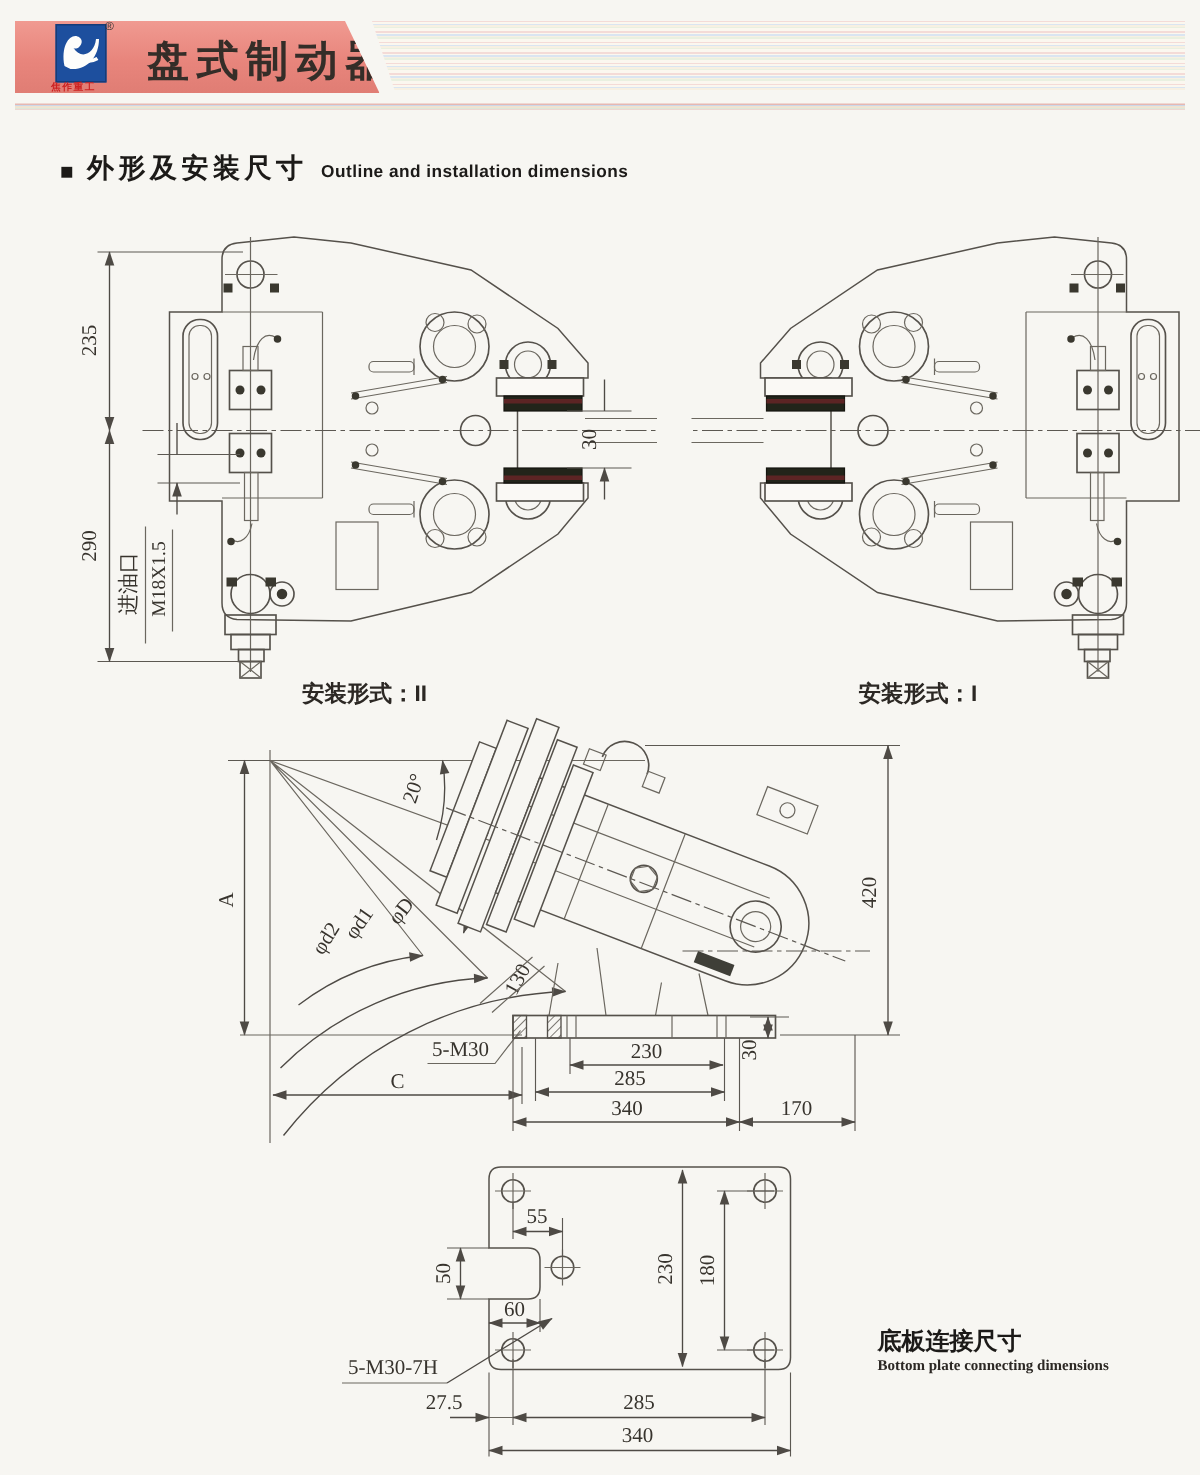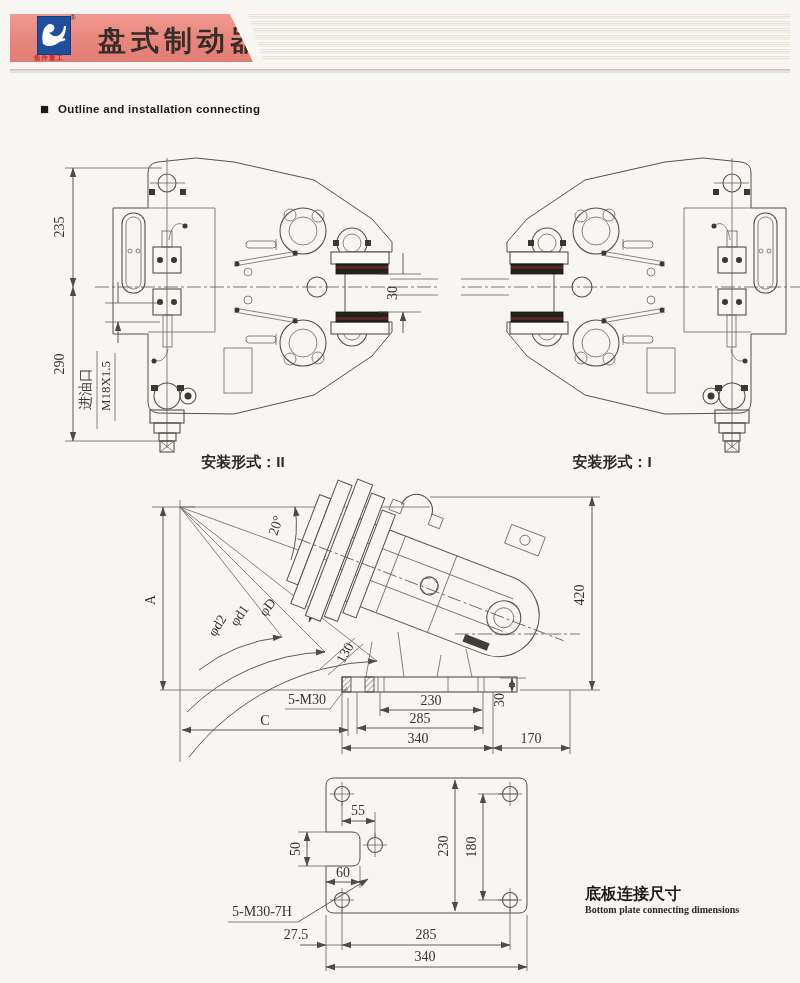--- a/index.html
+++ b/index.html
@@ -69,21 +69,22 @@
   <span class="logo-reg">®</span>
   <div class="logo-company">焦作重工</div>
   <div class="logo-underline"></div>
   <div class="banner-title">盘式制动器</div>
 </div>
 <div class="stripes"></div>
 <div class="separator"></div>
 
 <div class="section-title">
   <span class="st-marker">■</span>
-  <span class="st-en">Outline and installation connecting</span>
+  <span class="st-zh">外形及安装尺寸</span>
+  <span class="st-en">Outline and installation dimensions</span>
 </div>
 
 <svg class="sheet" width="800" height="983" viewBox="0 0 800 983">
   <defs>
     <marker id="arw" viewBox="0 0 10 8" refX="9.5" refY="4" markerWidth="11" markerHeight="8" orient="auto-start-reverse" markerUnits="userSpaceOnUse">
       <path d="M0.5,0.8 L10,4 L0.5,7.2 Z" fill="#4e4a45"></path>
     </marker>
     <pattern id="hatch" width="4" height="4" patternUnits="userSpaceOnUse" patternTransform="rotate(45)">
       <line x1="0" y1="0" x2="0" y2="4" stroke="#57534d" stroke-width="1"></line>
     </pattern>

